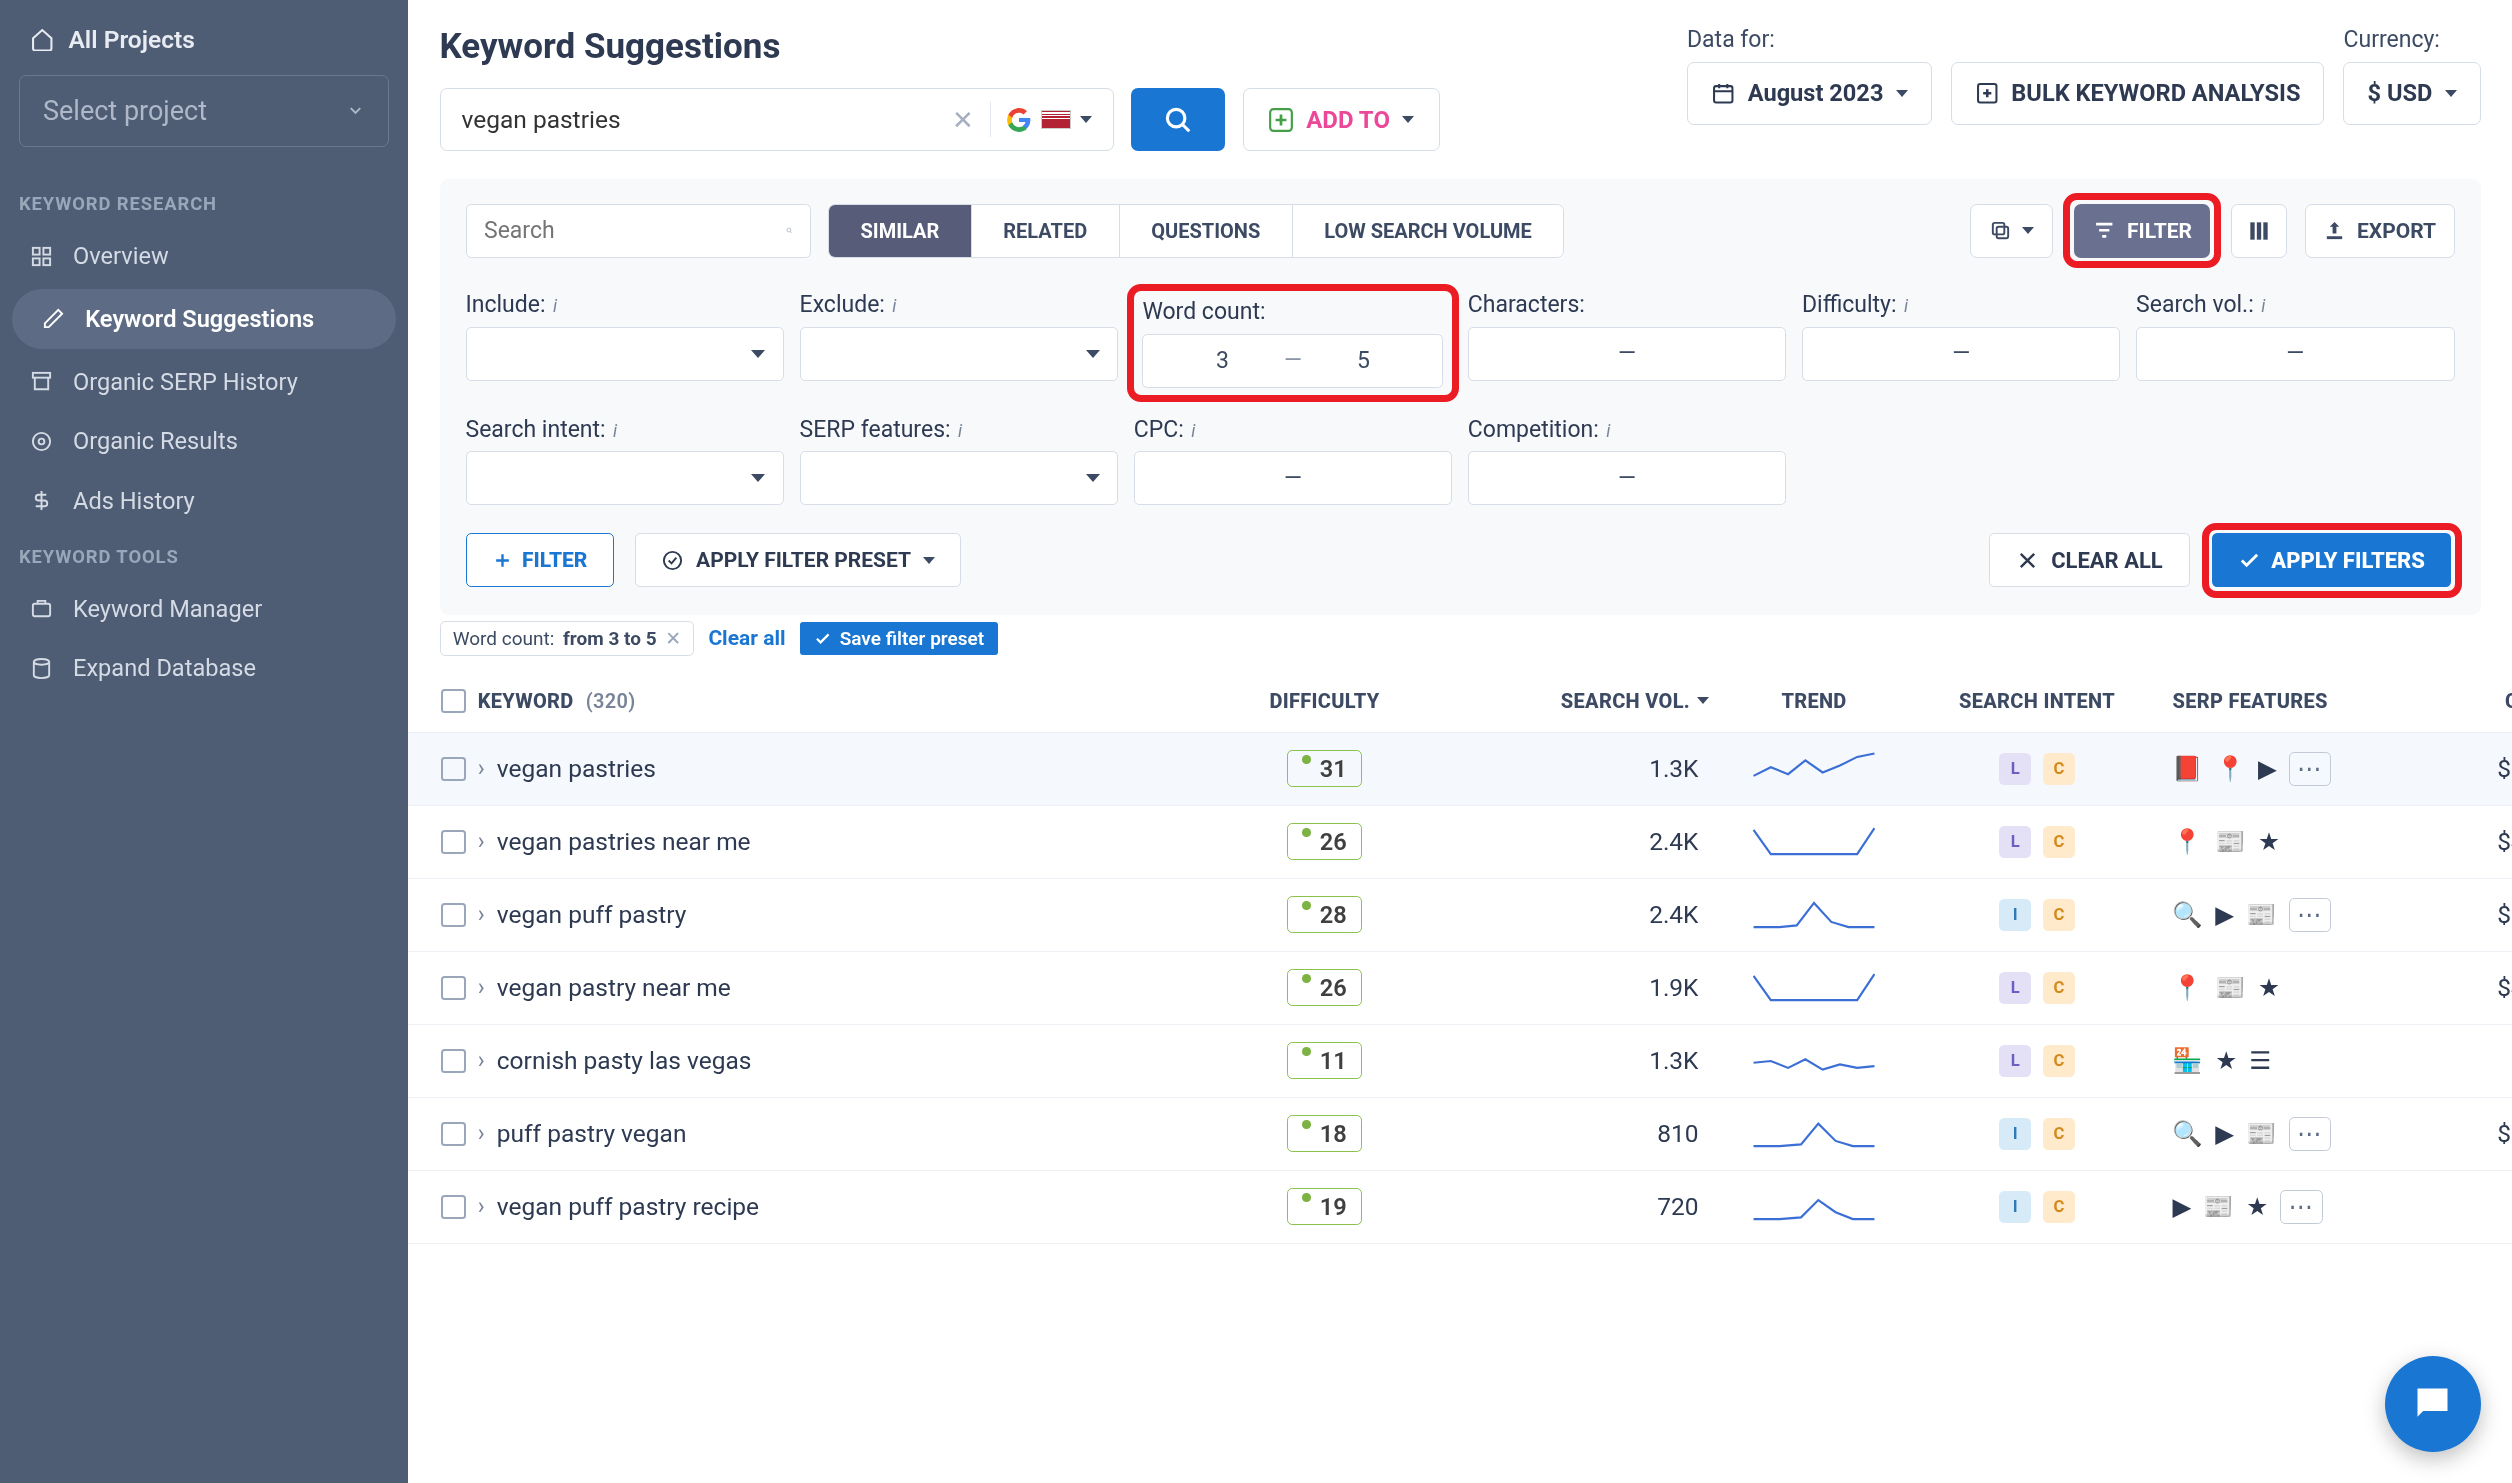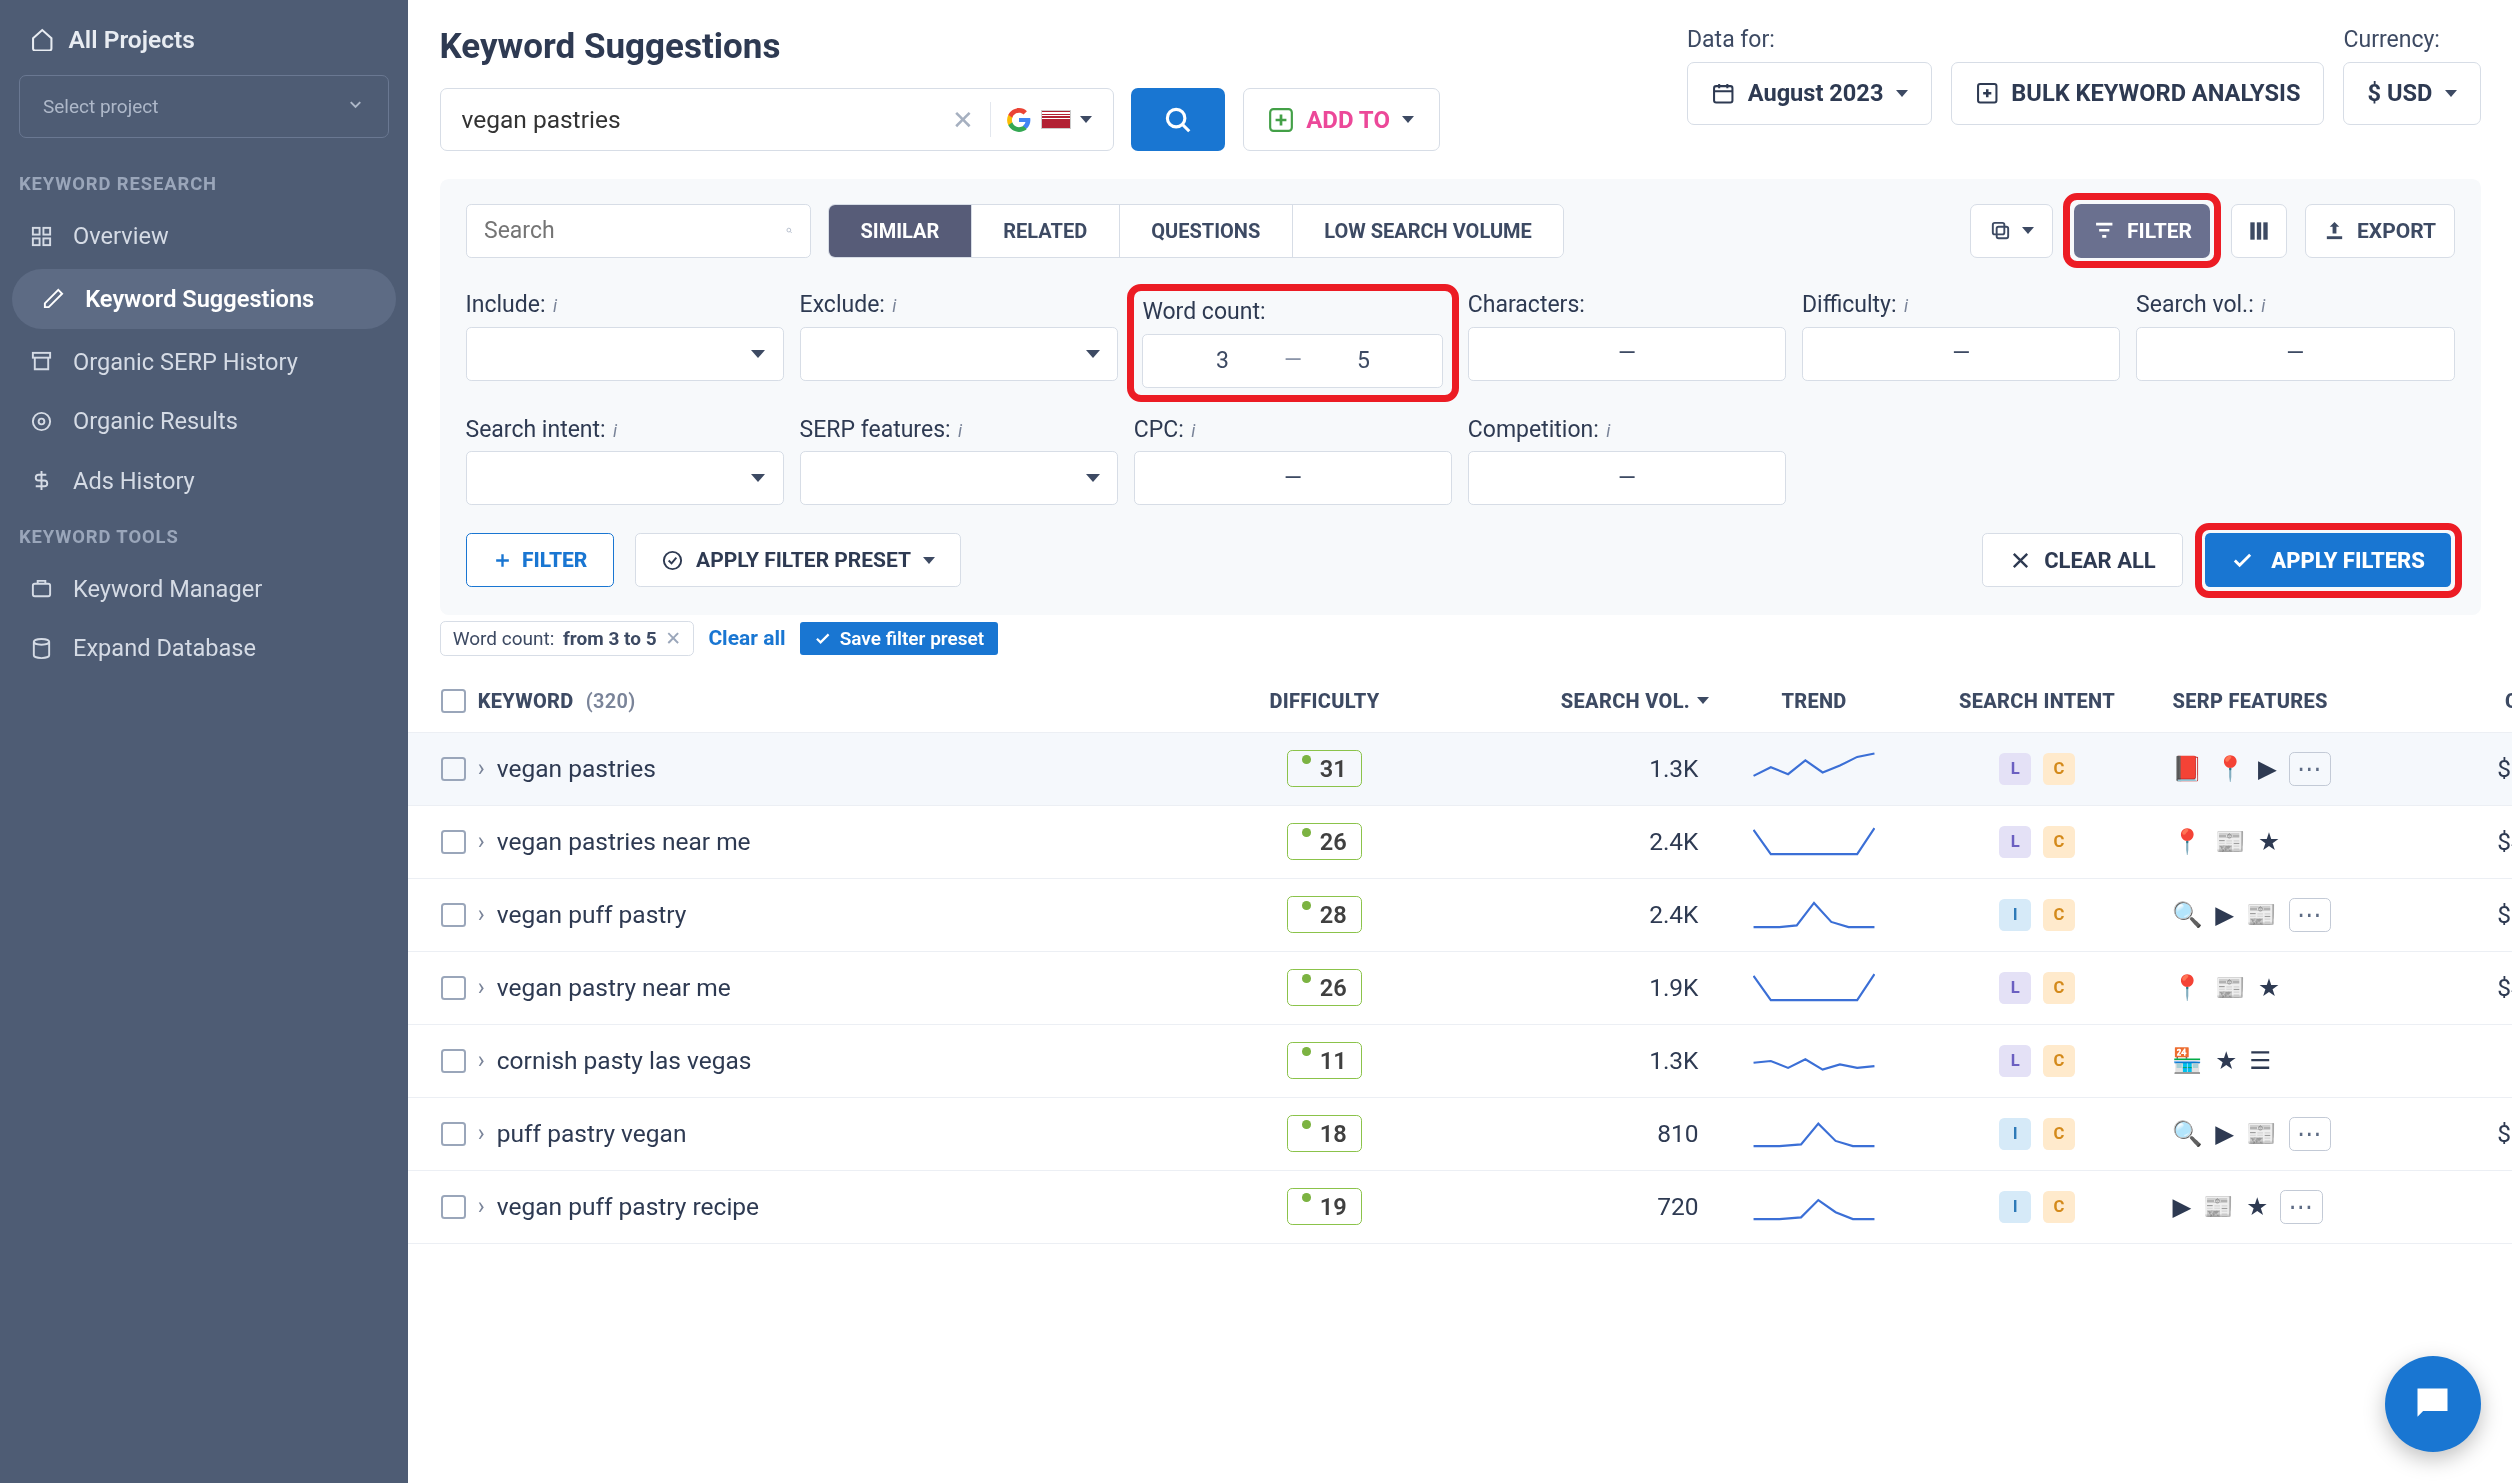--- a/index.html
+++ b/index.html
@@ -1,19 +1,19 @@
 <!DOCTYPE html>
 <html style="font-size:14px"><head>
 <meta charset="utf-8">
 <style>
 * { margin: 0; padding: 0; box-sizing: border-box; font-family: -apple-system, BlinkMacSystemFont, "Segoe UI", Roboto, sans-serif; }
 body { background: #fff; display: flex; width: 2512px; height: 1484px; }
 .sidebar { width: 408px; background: #4e5c74; color: #d5dbe5; display: flex; flex-direction: column; padding: 17.5px 0; flex-shrink: 0; }
 .sidebar-top { display: flex; align-items: center; gap: 14px; padding: 7px 30px 21px; font-size: 24.5px; font-weight: 600; color: #e8ecf2; }
-.project-select { margin: 0 19px 20px; background: transparent; border: 0.9px solid #6a7892; border-radius: 7px; padding: 19px 23px; display: flex; justify-content: space-between; align-items: flex-start; color: #aeb8c9; font-size: 19px; cursor: pointer; }
+.project-select { margin: 0 19px 31px; background: transparent; border: 0.9px solid #6a7892; border-radius: 7px; padding: 19px 23px; display: flex; justify-content: space-between; align-items: center; color: #aeb8c9; font-size: 27px; cursor: pointer; }
 .section-label { font-size: 18.4px; font-weight: 700; letter-spacing: 0.9px; padding: 15.7px 19px 12.2px; color: #9aa6ba; }
 .nav-item { display: flex; align-items: center; gap: 19px; padding: 15.7px 28px; font-size: 23.6px; cursor: pointer; color: #d5dbe5; }
 .nav-item.active { background: #5d6b84; border-radius: 35px; margin: 3.5px 12.2px; color: #fff; font-weight: 600; }
 .nav-item .icon { width: 26px; height: 26px; display:flex; align-items:center; justify-content:center; }
 .main { flex: 1; background: #fff; overflow: hidden; display: flex; flex-direction: column; }
 .page-header { display: flex; align-items: flex-start; padding: 26px 31.5px 28px; gap: 17.5px; }
 .title { font-size: 35px; font-weight: 700; color: #2e3a52; }
 .header-left { display:flex; flex-direction:column; gap:21px; }
 .header-controls-row { display:flex; gap: 17.5px; align-items:center; }
 .search-bar { width: 674px; height: 63px; border: 1.7px solid #d7dde6; border-radius: 7px; display:flex; align-items:center; padding: 0 21px; gap: 15.7px; background:#fff; }
@@ -46,21 +46,21 @@
 .fg-input { height:54px; border:1.7px solid #d7dde6; border-radius:5.2px; background:#fff; display:flex; align-items:center; padding:0 17.5px; color:#3d4a63; justify-content:center; font-size:23px; position:relative; }
 .fg-input.dd::after { content:""; position:absolute; right:17.5px; width:0; height:0; border-left:7px solid transparent; border-right:7px solid transparent; border-top:8.7px solid #3d4a63; }
 .fg-range { display:flex; align-items:center; gap: 0; }
 .fg-range .half { flex:1; text-align:center; }
 .fg-range .dash { color:#8a94a8; }
 .filter-actions { display:flex; align-items:center; gap:21px; padding-bottom:24.5px; }
 .add-filter-btn { height:54px; border:1.3px solid #1976d2; border-radius:5.2px; padding:0 26px; display:flex; align-items:center; gap:10.5px; color:#1976d2; font-weight:800; font-size:21px; cursor:pointer; background:#fff; }
 .preset-btn { height:54px; border:1.7px solid #d7dde6; border-radius:5.2px; padding:0 24.5px; display:flex; align-items:center; gap:12.2px; font-size:21px; font-weight:700; color:#2e3a52; background:#fff; cursor:pointer; }
 .fa-right { margin-left:auto; display:flex; gap:19px; align-items:center; }
 .clearall-btn { height:54px; border:1.7px solid #d7dde6; border-radius:5.2px; padding:0 26px; display:flex; align-items:center; gap:12.2px; font-size:22px; font-weight:700; color:#2e3a52; background:#fff; cursor:pointer; }
-.apply-btn { height:54px; background:#1976d2; color:#fff; border-radius:5.2px; padding:0 26px; display:flex; align-items:center; gap:17px; font-size:22px; font-weight:800; cursor:pointer; }
+.apply-btn { height:54px; background:#1976d2; color:#fff; border-radius:5.2px; padding:0 26px; display:flex; align-items:center; gap:10px; font-size:22px; font-weight:800; cursor:pointer; }
 .chip-row { display:flex; align-items:center; gap:14px; padding: 5.2px 31.5px; }
 .chip { border:1.3px solid #d7dde6; border-radius:5.2px; padding:5.2px 12.2px; font-size:19px; color:#3d4a63; display:flex; align-items:center; gap:8.7px; background:#fff; }
 .chip .val { font-weight:700; }
 .chip .x { color:#9aa6ba; cursor:pointer; }
 .clear-link { color:#1976d2; font-size:21px; font-weight:700; cursor:pointer; }
 .save-preset-link { background:#1976d2; color:#fff; border-radius:3px; padding:5.2px 14px; font-size:19px; font-weight:600; display:flex; align-items:center; gap:8.7px; cursor:pointer; }
 .table { margin: 8.7px 0 0 0; }
 .th-row, .td-row { display:grid; grid-template-columns: 770px 227px 271px 210px 236px 236px 154px; align-items:center; border-bottom:0.9px solid #eceff4; padding: 0 33px; }
 .th-row { height:63px; font-size:20px; font-weight:800; color:#3d4a63; letter-spacing:0.3px; }
 .td-row { height:73px; font-size:24.5px; color:#2e3a52; }

